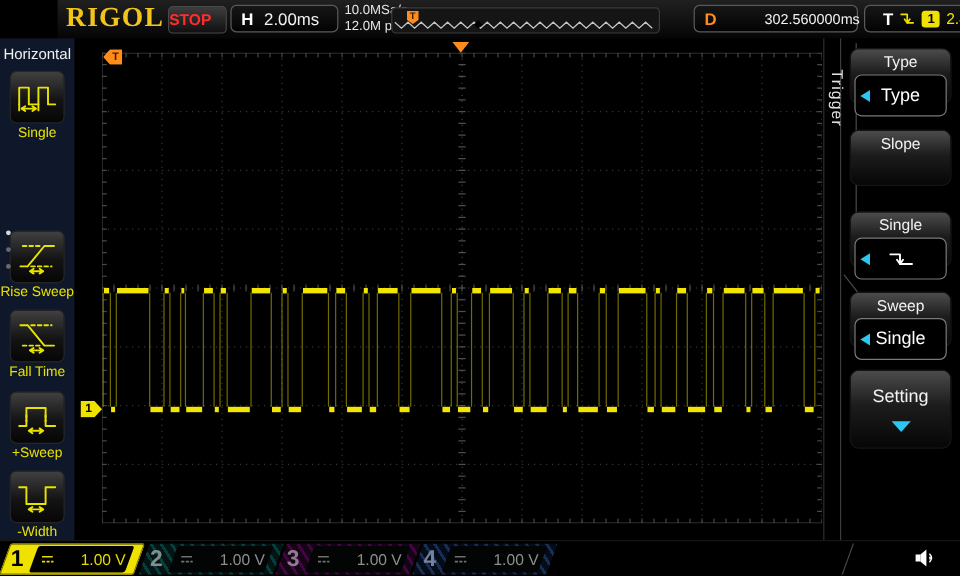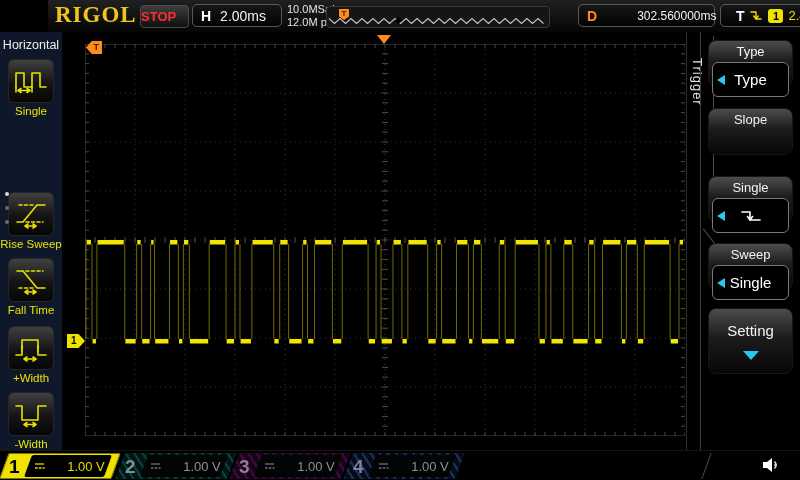--- a/index.html
+++ b/index.html
@@ -179,21 +179,21 @@
     </div>
 
     <div class="lm-item" style="top:294px">
       <div class="lm-icon">
           <svg width="34" height="30" viewBox="0 0 34 30">
         <path d="M2 22 H8 V7 H24 V22 H32"></path>
         <path d="M8 13 V18 M24 13 V18" stroke-dasharray="2,2"></path>
         <path d="M10 26 H22 M10 26 l3 -2 M10 26 l3 2 M22 26 l-3 -2 M22 26 l-3 2"></path>
       </svg>
         </div>
-      <div class="lm-label">+Width</div>
+      <div class="lm-label">+Sweep</div>
     </div>
 
     <div class="lm-item" style="top:360px">
       <div class="lm-icon">
           <svg width="34" height="30" viewBox="0 0 34 30">
         <path d="M2 7 H8 V21 H24 V7 H32"></path>
         <path d="M10 25.5 H22 M10 25.5 l3 -2 M10 25.5 l3 2 M22 25.5 l-3 -2 M22 25.5 l-3 2"></path>
       </svg>
         </div>
       <div class="lm-label">-Width</div>

